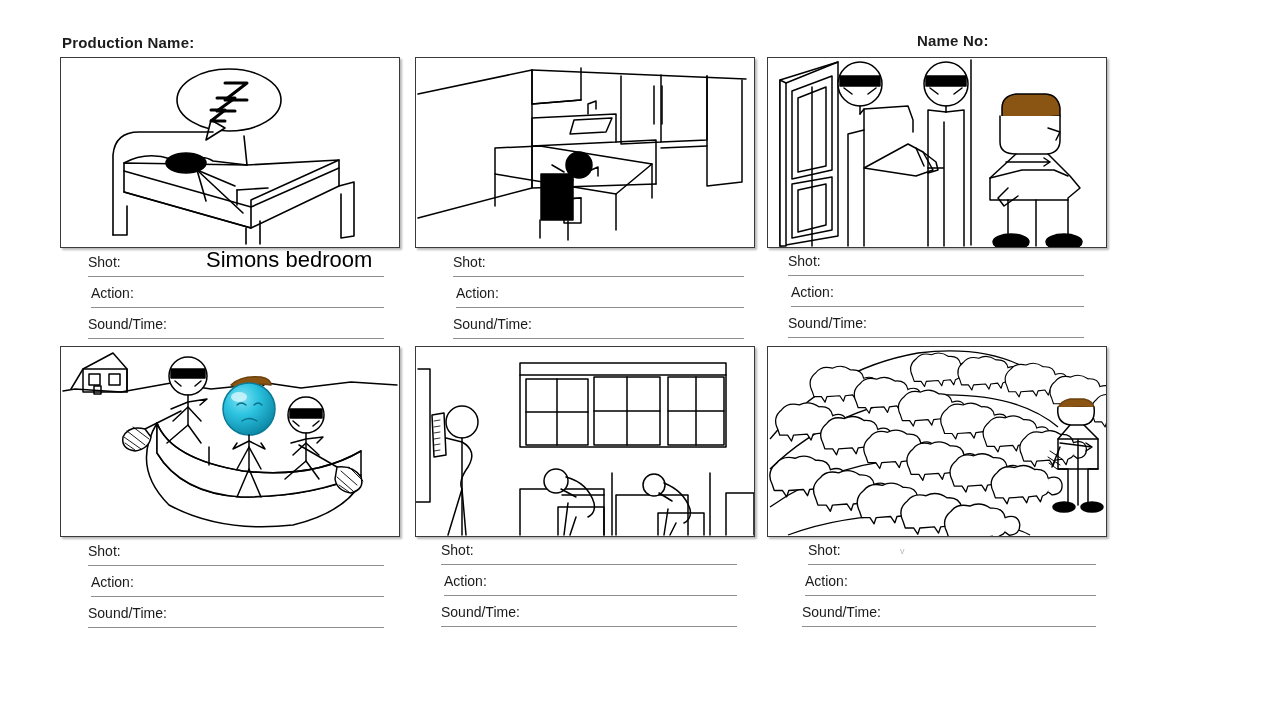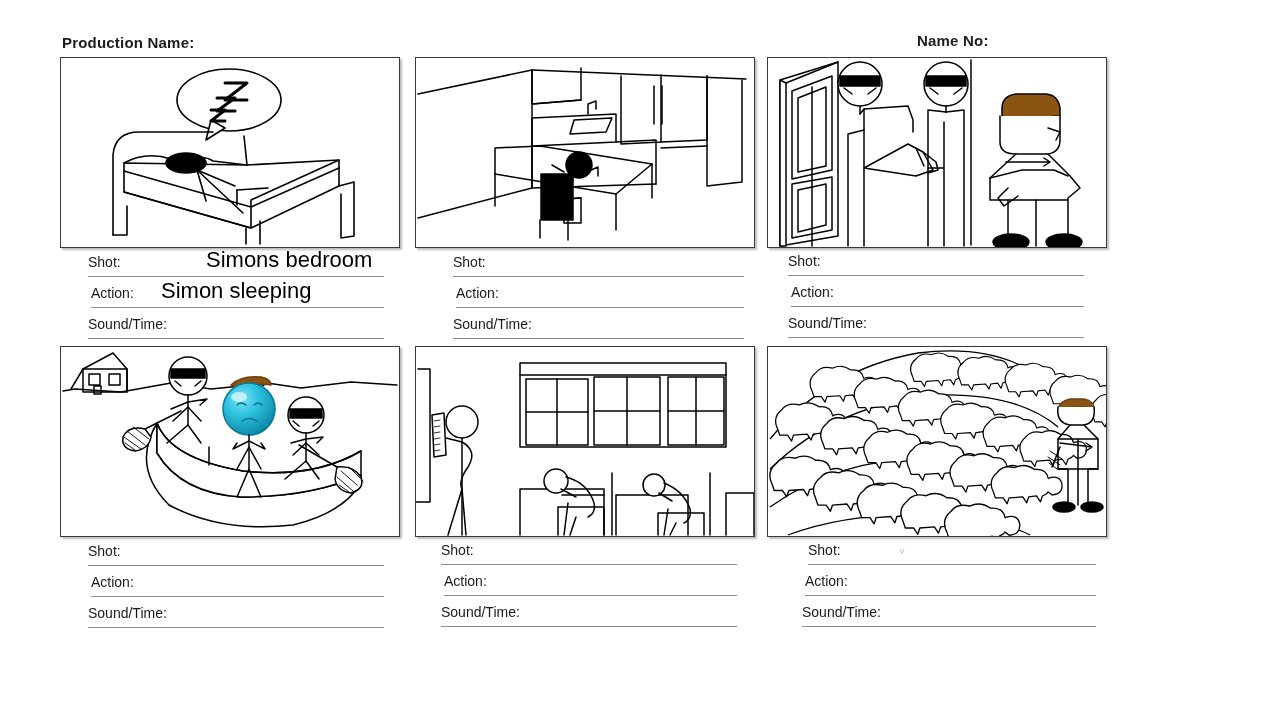--- a/index.html
+++ b/index.html
@@ -104,21 +104,20 @@
   </div>
 
   <div class="cap" style="left:88px;top:252px;width:300px;">
     <div class="cap-row">
       <span class="cap-lbl">Shot:</span>
       <span class="cap-val" style="left:72px;margin-left:46px;">Simons bedroom</span>
       <span class="cap-rule" style="width:296px;"></span>
     </div>
     <div class="cap-row" style="margin-left:3px;">
       <span class="cap-lbl">Action:</span>
-      <span class="cap-val" style="left:70px;">Simon sleeping</span>
       <span class="cap-rule" style="width:293px;"></span>
     </div>
     <div class="cap-row" style="margin-left:0px;">
       <span class="cap-lbl">Sound/Time:</span>
       <span class="cap-val" style="left:94px;"></span>
       <span class="cap-rule" style="width:296px;"></span>
     </div>
   </div>
 
   <div class="panel" style="left:415px;top:57px;width:338px;height:189px;">

